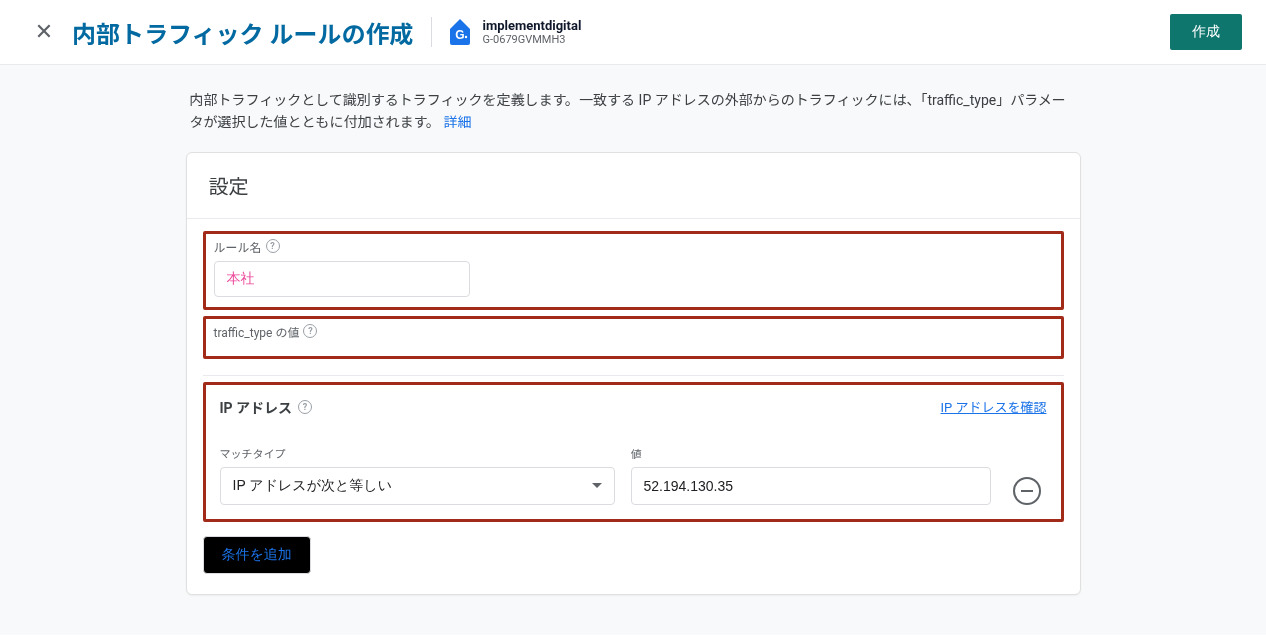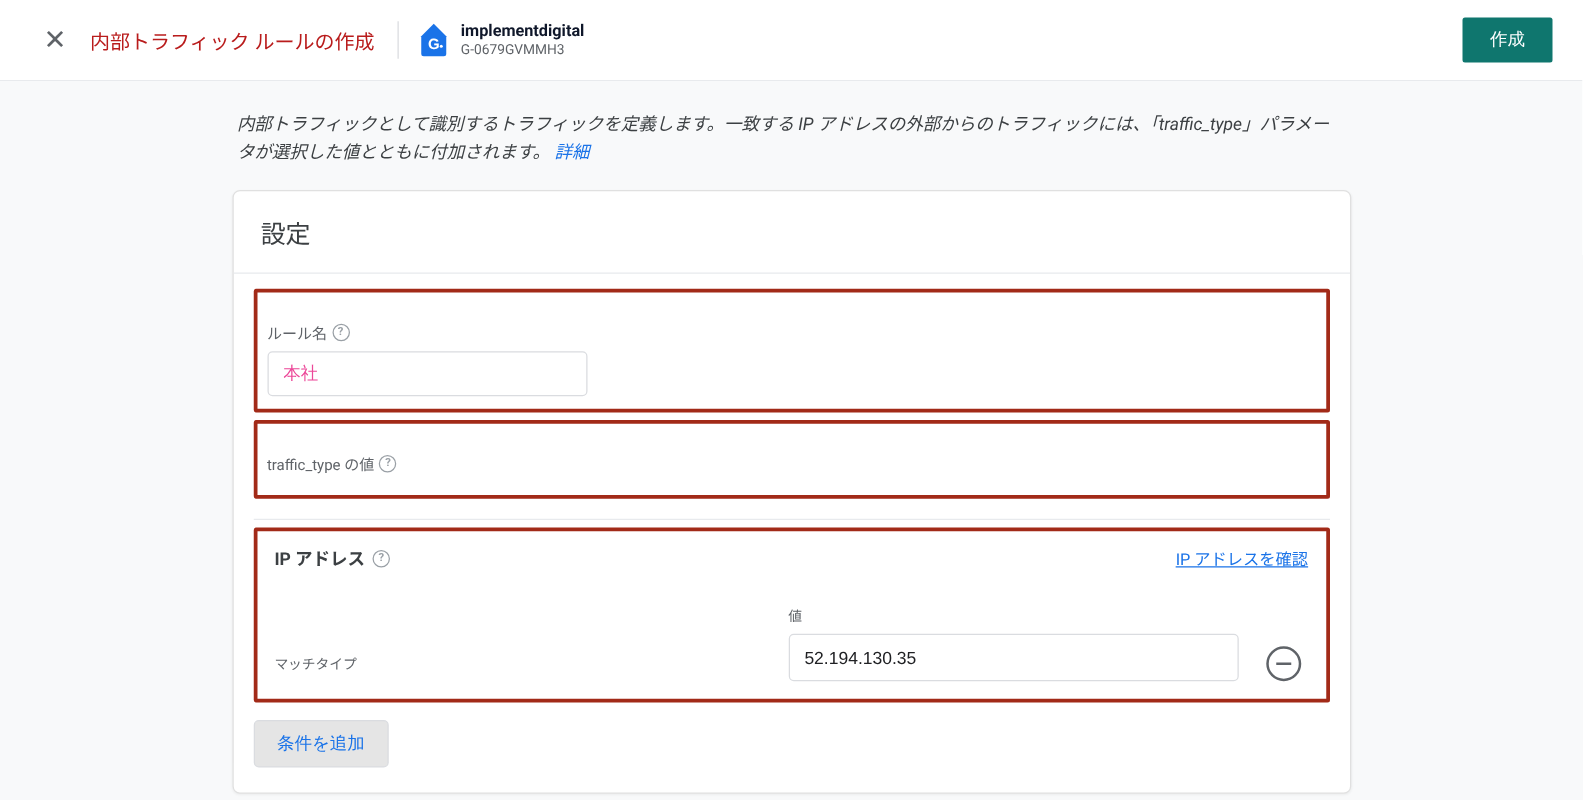--- a/index.html
+++ b/index.html
@@ -27,23 +27,23 @@
       color: #5f6368;
       cursor: pointer;
       width: 40px;
       height: 40px;
       display: flex;
       align-items: center;
       justify-content: center;
       margin-right: 8px;
     }
     .page-title {
-      font-size: 16px;
-      font-weight: 400;
-      color: #b91c1c;
+      font-size: 24px;
+      font-weight: 700;
+      color: #0369a1;
       padding-right: 16px;
     }
     .divider {
       width: 1px;
       height: 30px;
       background: #dadce0;
       margin: 0 16px 0 2px;
     }
     .property-info {
       display: flex;
@@ -85,21 +85,20 @@
       padding: 24px 0 40px;
       min-height: 540px;
     }
     .description {
       max-width: 895px;
       margin: 0 auto 18px;
       color: #3c4043;
       font-size: 14px;
       line-height: 1.6;
       padding: 0 4px;
-      font-style: italic;
     }
     .description a {
       color: #1a73e8;
       text-decoration: none;
     }
     .card {
       max-width: 895px;
       margin: 0 auto;
       background: #fff;
       border: 1px solid #e0e0e0;
@@ -110,21 +109,21 @@
       padding: 18px 22px;
       font-size: 20px;
       color: #3c4043;
       border-bottom: 1px solid #e8eaed;
     }
     .card-body {
       padding: 12px 16px 20px;
     }
     .highlight-box {
       border: 3px solid #a22a18;
-      padding: 24px 8px 10px;
+      padding: 4px 8px 10px;
       margin-bottom: 6px;
       border-radius: 2px;
     }
     .field-label {
       font-size: 12px;
       color: #5f6368;
       margin-bottom: 6px;
       display: flex;
       align-items: center;
       gap: 4px;
@@ -253,21 +252,21 @@
     }
     .remove-btn .dash {
       width: 12px;
       height: 2px;
       background: #5f6368;
     }
     .add-condition-btn {
       margin-top: 14px;
       margin-left: 0;
       border: 1px solid #dadce0;
-      background: #e5e5e5;
+      background: #000000;
       color: #1a73e8;
       padding: 9px 18px;
       font-size: 14px;
       border-radius: 4px;
       cursor: pointer;
     }
   </style>
 </head>
 <body>
 
@@ -327,20 +326,26 @@
           <div class="ip-title">
             <span>IP アドレス</span>
             <span class="help-icon">?</span>
           </div>
           <a href="#" class="ip-check-link">IP アドレスを確認</a>
         </div>
 
         <div class="ip-row">
           <div class="ip-col-match">
             <div class="small-label">マッチタイプ</div>
+            <div class="select-wrap">
+              <button class="select-input">
+                <span>IP アドレスが次と等しい</span>
+                <span class="chevron-down"></span>
+              </button>
+            </div>
           </div>
           <div class="ip-col-value">
             <div class="small-label">値</div>
             <input class="value-input" type="text" value="52.194.130.35" style="">
           </div>
           <div class="ip-col-remove">
             <button class="remove-btn">
               <span class="dash"></span>
             </button>
           </div>

